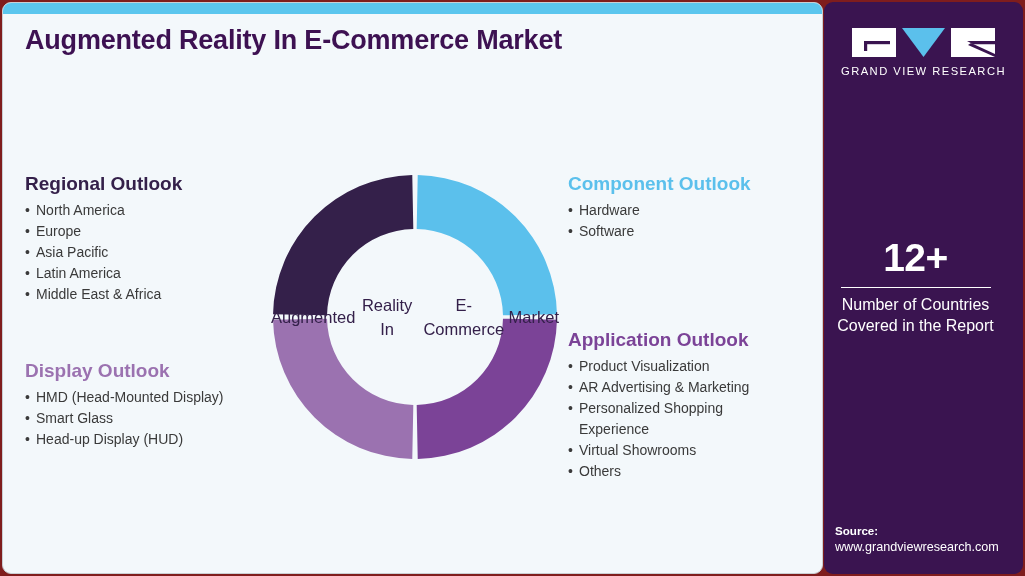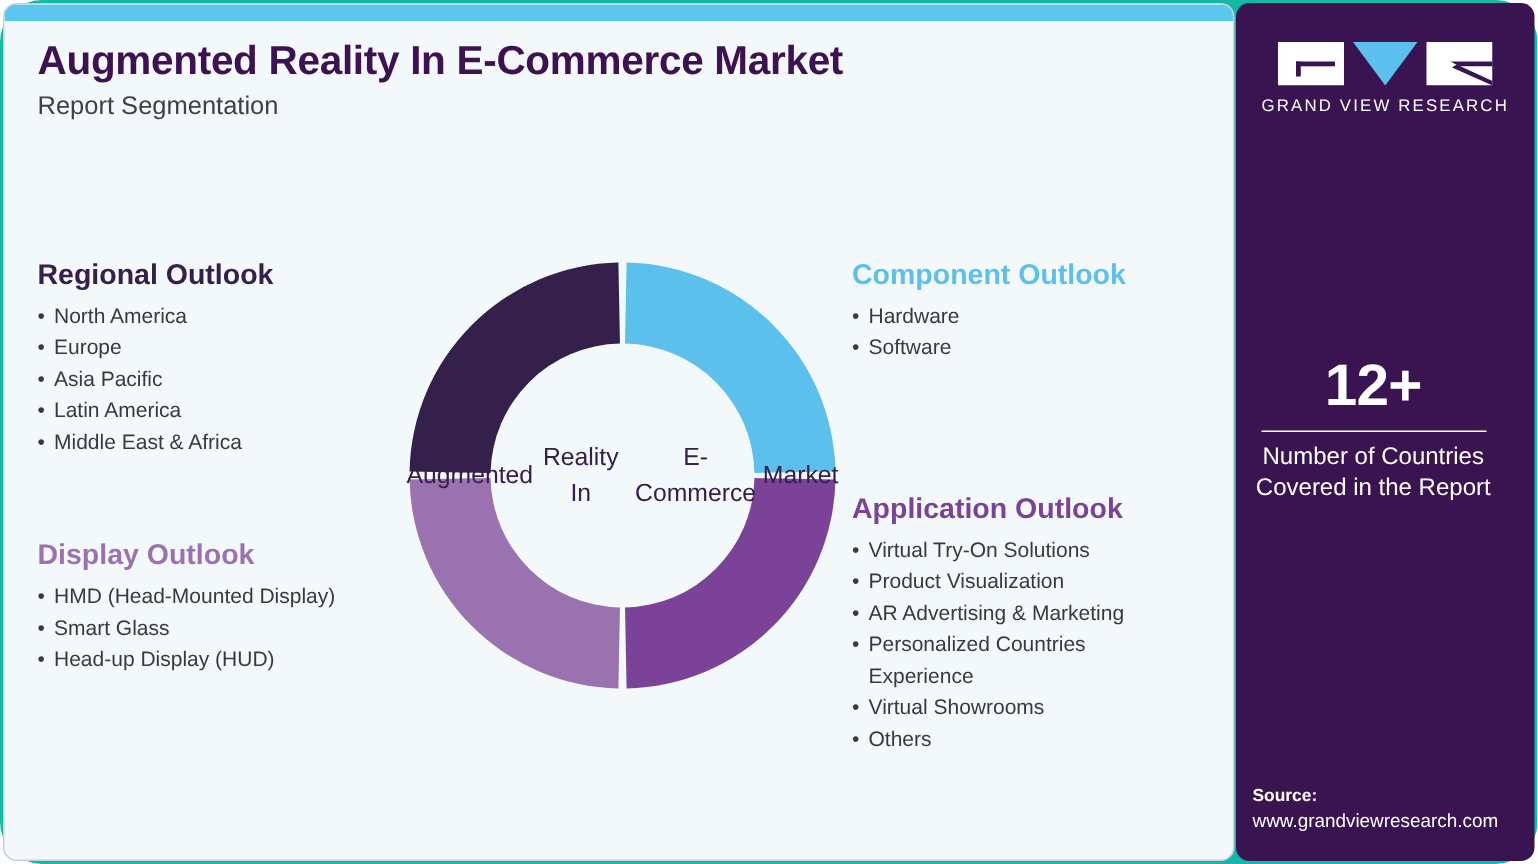--- a/index.html
+++ b/index.html
@@ -10,22 +10,21 @@
   body {
     width: 1025px;
     height: 576px;
     font-family: "Liberation Sans", sans-serif;
     overflow: hidden;
   }
   #root {
     position: relative;
     width: 1025px;
     height: 576px;
-    background: #14b8a6;
-    border-radius: 28px;
+    background: #7f1d1d;
   }
 
   
   #main-panel {
     position: absolute;
     left: 2px;
     top: 2px;
     width: 821px;
     height: 572px;
     background: #f3f8fb;
@@ -217,21 +216,20 @@
 <body>
 
 <div id="root">
 
   <div id="main-panel">
 
     <div id="top-accent-bar"></div>
 
     <div id="header">
       <h1 id="report-title">Augmented Reality In E-Commerce Market</h1>
-      <p id="report-subtitle">Report Segmentation</p>
     </div>
 
     <div class="outlook-block" id="regional-block">
       <div class="outlook-heading" style="color: rgb(52, 32, 74);">Regional Outlook</div>
       <ul class="outlook-list">
           <li>North America</li>
           <li>Europe</li>
           <li>Asia Pacific</li>
           <li>Latin America</li>
           <li>Middle East &amp; Africa</li>
@@ -251,24 +249,23 @@
       <div class="outlook-heading" style="color: rgb(91, 192, 236);">Component Outlook</div>
       <ul class="outlook-list">
           <li>Hardware</li>
           <li>Software</li>
         </ul>
     </div>
 
     <div class="outlook-block" id="application-block">
       <div class="outlook-heading" style="color: rgb(123, 67, 151);">Application Outlook</div>
       <ul class="outlook-list">
-          <li>Virtual Try-On Solutions</li>
           <li>Product Visualization</li>
           <li>AR Advertising &amp; Marketing</li>
-          <li>Personalized Countries
+          <li>Personalized Shopping
 Experience</li>
           <li>Virtual Showrooms</li>
           <li>Others</li>
         </ul>
     </div>
 
     <div id="donut-wrap">
       <svg id="donut-svg" width="288" height="288" viewBox="0 0 288 288">
         <g id="donut-segments">
             <path d="M 2.0261688787265086 141.27396317924408 A 142 142 0 0 1 141.27396317924396 2.0261688787265086 L 142.31062506882725 56.016217333295316 A 88 88 0 0 0 56.016217333295316 142.3106250688273 Z" fill="#34204a"></path>

